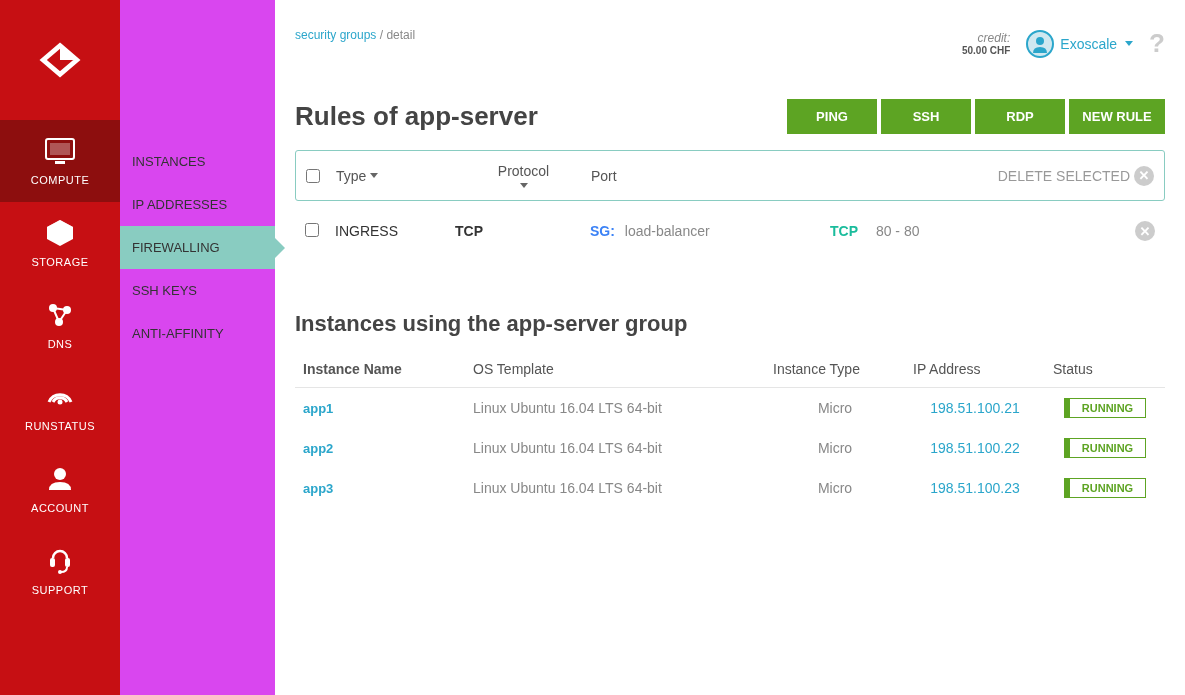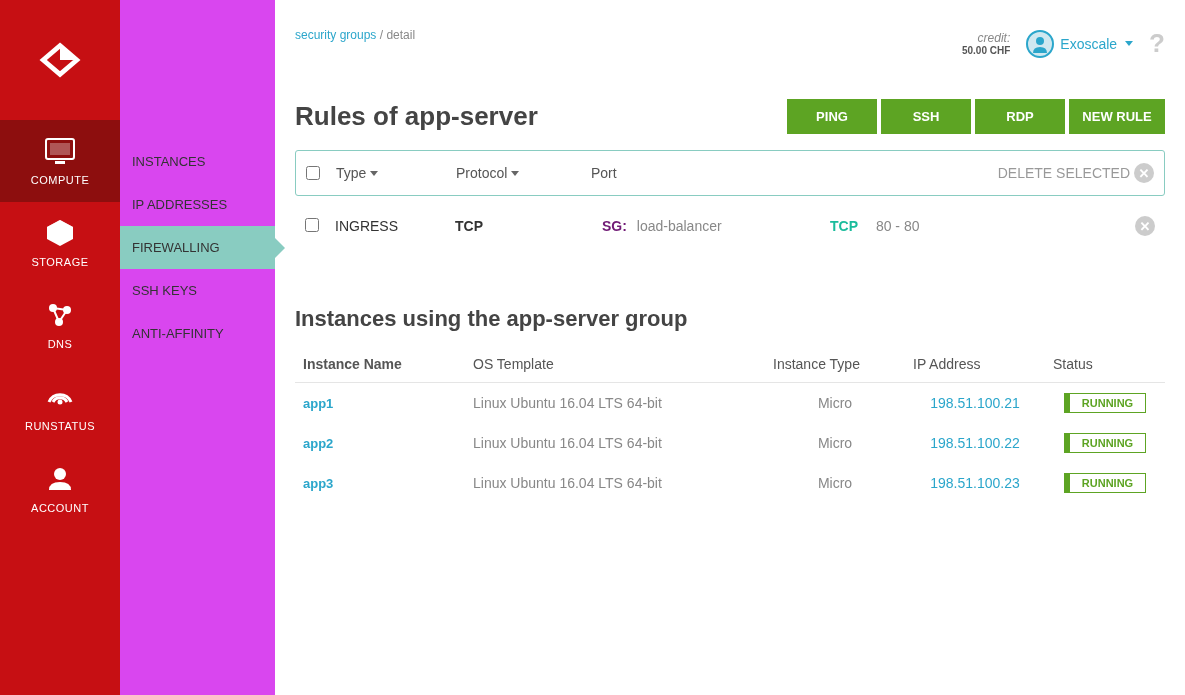--- a/index.html
+++ b/index.html
@@ -53,29 +53,29 @@
 .btn-group { display: flex; gap: 4px; }
 .btn { background: #5da423; color: #fff; border: none; padding: 10px 0; font-size: 13px; font-weight: bold; cursor: pointer; width: 90px; text-align:center; }
 .btn:last-child { width: 96px; }
 
 
 .rules-box { border: 1px solid #89ccc1; border-radius: 3px; }
 .rules-header { display: flex; align-items: center; padding: 12px 10px; font-size: 14px; color: #555; }
 .rules-header .col { display: flex; align-items: center; gap: 4px; }
 .col-check { width: 30px; }
 .col-type { width: 120px; }
-.col-proto { width: 135px; }
+.col-proto { width: 135px; flex-direction: column; }
 .col-source { width: 240px; }
 .col-port { width: 180px; }
 .col-delete { flex: 1; text-align: right; color: #999; display:flex; justify-content:flex-end; align-items:center; gap:8px;}
 .caret { display:inline-block; width:0; height:0; border-left:4px solid transparent; border-right:4px solid transparent; border-top:5px solid #666; }
 .circle-x { width:20px; height:20px; border-radius:50%; background:#ccc; color:#fff; display:inline-flex; align-items:center; justify-content:center; font-size:13px; font-weight:bold; cursor:pointer; }
 
 .rule-row { display: flex; align-items: center; padding: 20px 10px; font-size: 14px; }
-.rule-row .sg-label { color: #701a75; font-weight: bold; margin-right: 6px; margin-left: 12px; }
+.rule-row .sg-label { color: #3b82f6; font-weight: bold; margin-right: 6px; }
 .rule-row .source-val { color: #888; }
 .rule-row .tcp { color: #1abc9c; font-weight: bold; display:inline-block; width:42px; }
 .rule-row .port-range { color: #888; }
 .rule-row .del { flex:1; text-align:right; }
 .rule-row .proto-strong { font-weight: bold; }
 
 
 .instances-title { font-size: 22px; font-weight: bold; color: #444; margin: 50px 0 14px; }
 .inst-table { width: 100%; border-collapse: collapse; }
 .inst-table th { text-align: left; font-size: 14px; color: #555; font-weight: normal; padding: 10px 8px; border-bottom: 1px solid #e5e5e5; }
@@ -142,20 +142,32 @@
       <span class="label">RUNSTATUS</span>
     </div>
     <div class="nav-item">
       <span class="icon">
         <svg width="34" height="34" viewBox="0 0 34 34">
             <circle cx="17" cy="12" r="6" fill="#fff"></circle>
             <path d="M6 28 Q6 20 17 20 Q28 20 28 28 Z" fill="#fff"></path>
           </svg>
       </span>
       <span class="label">ACCOUNT</span>
+    </div>
+    <div class="nav-item">
+      <span class="icon">
+        <svg width="34" height="34" viewBox="0 0 34 34">
+            <path d="M10 14 A7 7 0 0 1 24 14" fill="none" stroke="#fff" stroke-width="2.5"></path>
+            <rect x="7" y="14" width="5" height="9" rx="2" fill="#fff"></rect>
+            <rect x="22" y="14" width="5" height="9" rx="2" fill="#fff"></rect>
+            <path d="M24 23 Q24 28 18 28" fill="none" stroke="#fff" stroke-width="2"></path>
+            <circle cx="17" cy="28" r="2" fill="#fff"></circle>
+          </svg>
+      </span>
+      <span class="label">SUPPORT</span>
     </div>
   </div>
 
   <div class="nav-teal">
     <div class="arrow-pointer"></div>
     <div class="sub-item">INSTANCES</div>
     <div class="sub-item">IP ADDRESSES</div>
     <div class="sub-item active">FIREWALLING</div>
     <div class="sub-item">SSH KEYS</div>
     <div class="sub-item">ANTI-AFFINITY</div>

